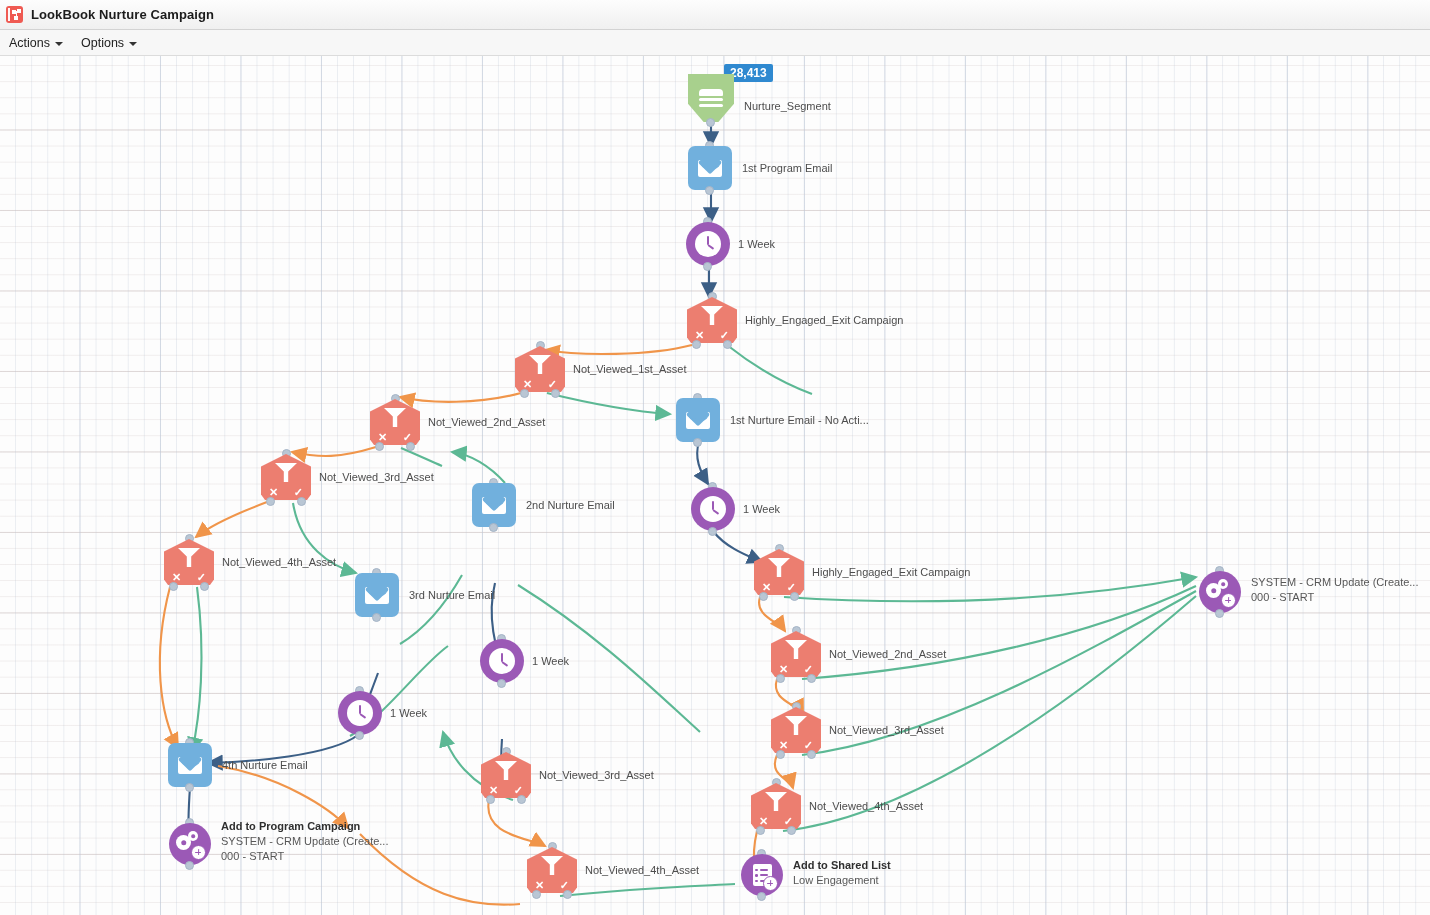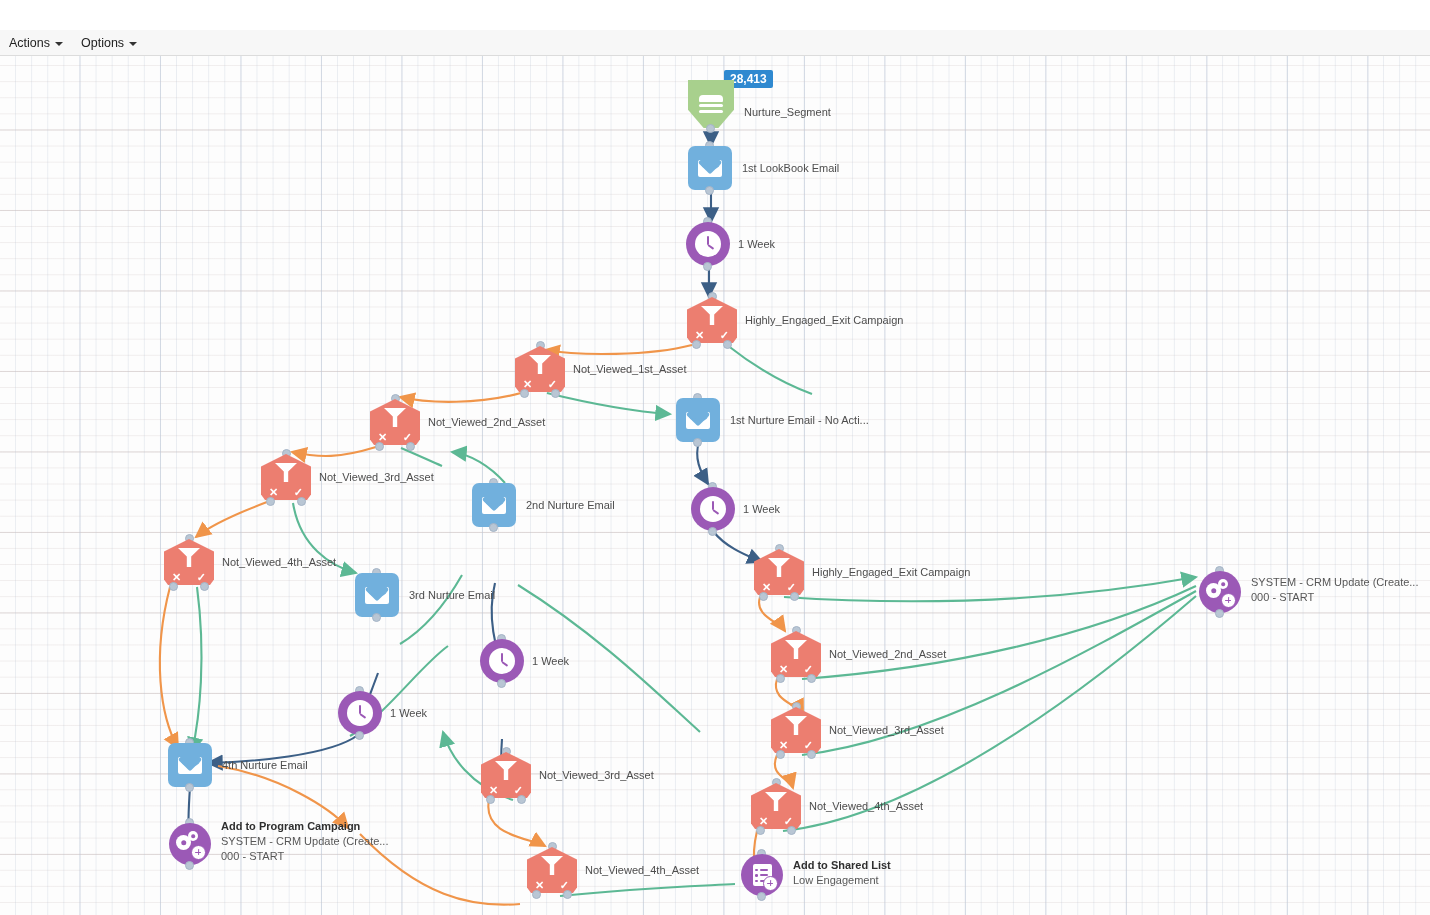--- a/index.html
+++ b/index.html
@@ -168,20 +168,31 @@
   .badge{
     position:absolute;background:#2f89d0;color:#fff;font-size:12px;font-weight:bold;
     padding:2px 6px;border-radius:2px;line-height:14px;white-space:nowrap;
   }
 </style>
 </head>
 <body>
 
 <div id="app">
 
+  <div class="titlebar">
+    <div class="app-icon">
+      <span class="bar"></span>
+        <span class="sq1"></span>
+        <span class="sq2"></span>
+      <span class="sq3"></span>
+        <span class="ln1"></span>
+        <span class="ln2"></span>
+    </div>
+    <div class="title-text">LookBook Nurture Campaign</div>
+  </div>
 
   <div class="menubar">
     <div class="menu-item">
       <span>Actions</span>
       <span class="caret"></span>
     </div>
     <div class="menu-item">
       <span>Options</span>
       <span class="caret"></span>
     </div>
@@ -266,40 +277,40 @@
         <path d="M350,680 C385,660 420,610 448,590" stroke="#5cb894"></path>
         <path d="M358,679 C330,700 250,706 208,707" stroke="#3c5f86" marker-end="url(#aF)"></path>
 
         <path d="M190,731 C188,760 188,775 189,788" stroke="#3c5f86" marker-end="url(#aF)"></path>
 
         <path d="M218,710 C280,720 330,752 348,772" stroke="#f0954a" marker-end="url(#aN)"></path>
         <path d="M360,778 C420,840 470,852 520,848" stroke="#f0954a"></path>
       </g>
     </svg>
 
-    <div class="node" style="left:688px;top:24px">
+    <div class="node" style="left:688px;top:18px">
       <div class="badge" style="left:36px;top:-10px">28,413</div>
       <div class="shape shape-seg">
         <div class="seg-ico">
             <i></i>
             <i></i>
             <i></i>
           </div>
       </div>
       <div class="port" style="left:18px;top:44px"></div>
       <div class="label" style="left:56px;top:25px">Nurture_Segment</div>
     </div>
 
     <div class="node" style="left:688px;top:90px">
       <div class="port" style="left:17px;top:-5px"></div>
       <div class="shape shape-email">
           <div class="env"></div>
         </div>
       <div class="port" style="left:17px;top:40px"></div>
-      <div class="label" style="left:54px;top:15px">1st LookBook Email</div>
+      <div class="label" style="left:54px;top:15px">1st Program Email</div>
     </div>
 
     <div class="node" style="left:686px;top:166px">
       <div class="port" style="left:17px;top:-5px"></div>
       <div class="shape shape-wait">
           <div class="clock"></div>
         </div>
       <div class="port" style="left:17px;top:40px"></div>
       <div class="label" style="left:52px;top:15px">1 Week</div>
     </div>

